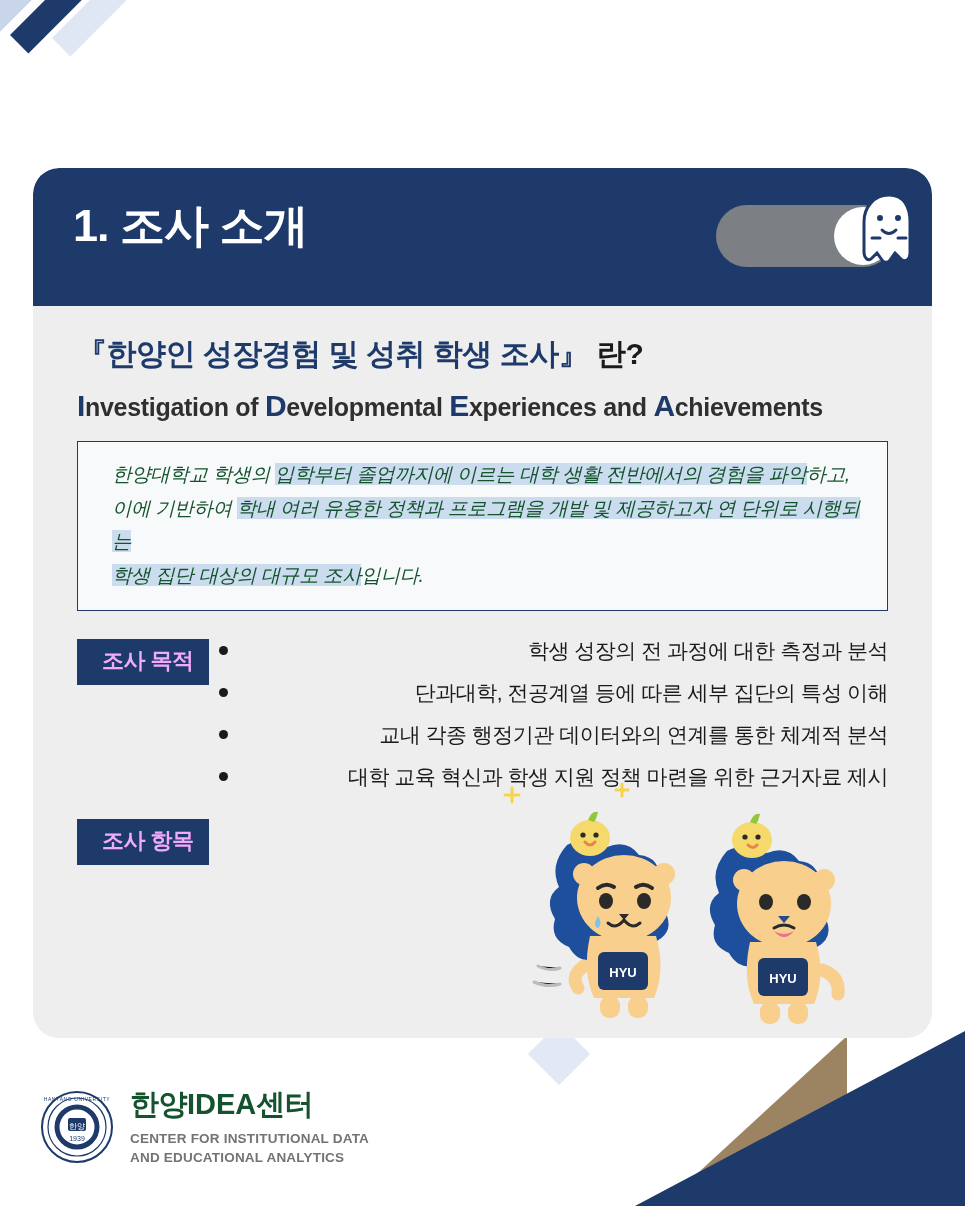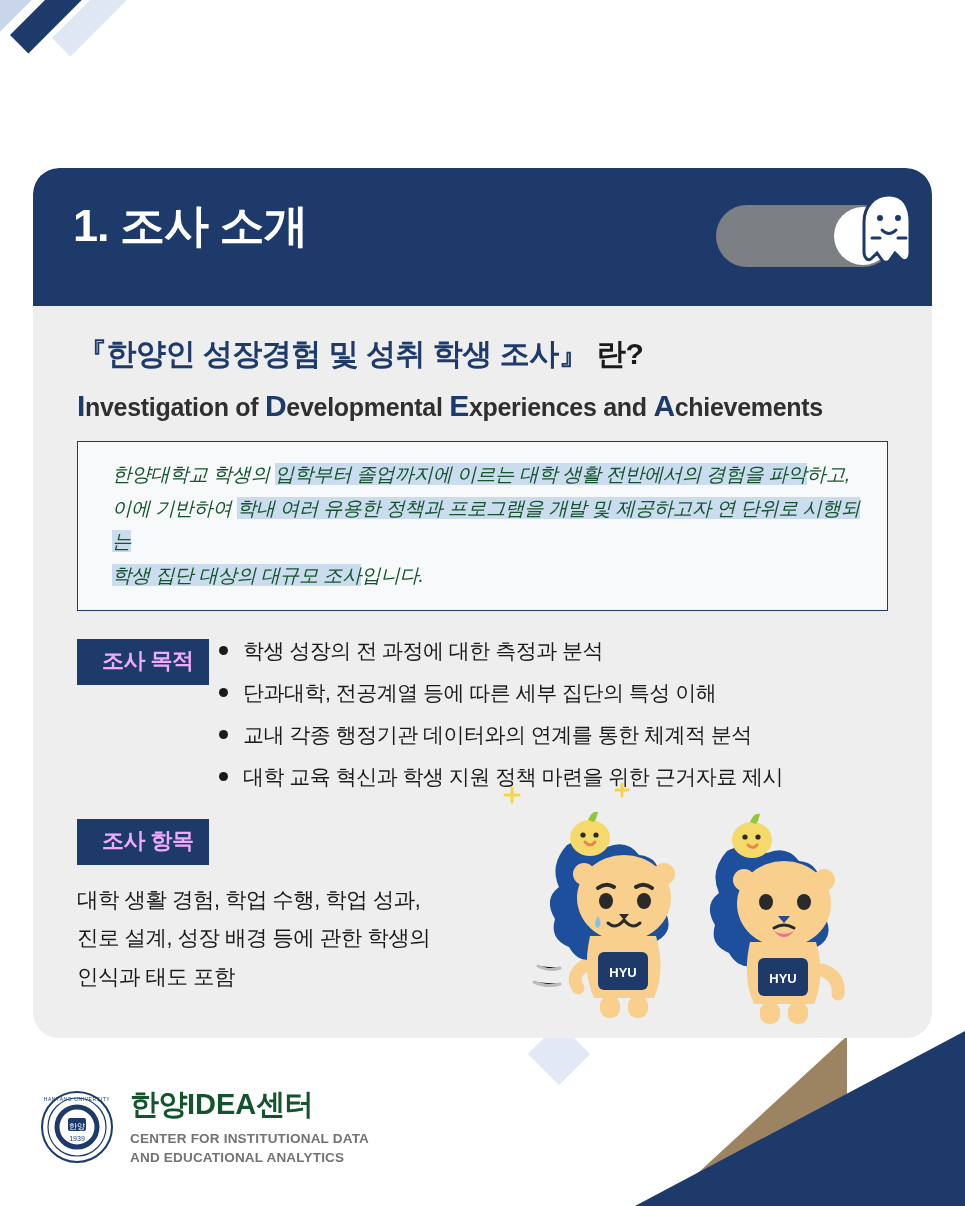--- a/index.html
+++ b/index.html
@@ -163,20 +163,21 @@
     margin-top: 26px;
   }
   .purpose-tag-col {
     width: 136px;
     flex: none;
     padding-top: 2px;
   }
   .bullets {
     flex: 1;
     padding-left: 30px;
+    text-align: right;
   }
   .bullets li {
     list-style: none;
     position: relative;
     font-size: 21px;
     color: #1a1a1a;
     letter-spacing: -0.5px;
     margin-bottom: 14px;
   }
   .bullets li::before {
@@ -291,25 +292,20 @@
       <ul class="bullets">
         <li>학생 성장의 전 과정에 대한 측정과 분석</li>
         <li>단과대학, 전공계열 등에 따른 세부 집단의 특성 이해</li>
         <li>교내 각종 행정기관 데이터와의 연계를 통한 체계적 분석</li>
         <li>대학 교육 혁신과 학생 지원 정책 마련을 위한 근거자료 제시</li>
       </ul>
     </div>
 
     <div class="items-block">
       <span class="tag">조사 항목</span>
-      <div class="items-text">
-        <div>대학 생활 경험, 학업 수행, 학업 성과,</div>
-        <div>진로 설계, 성장 배경 등에 관한 학생의</div>
-        <div>인식과 태도 포함</div>
-      </div>
     </div>
   </div>
 
   <svg class="mascots" viewBox="0 0 430 260">
 
     <g stroke="#f5d547" stroke-width="3" stroke-linecap="round">
       <path d="M40 18 l0 14 M33 25 l14 0"></path>
       <path d="M150 14 l0 12 M144 20 l12 0"></path>
     </g>
 

